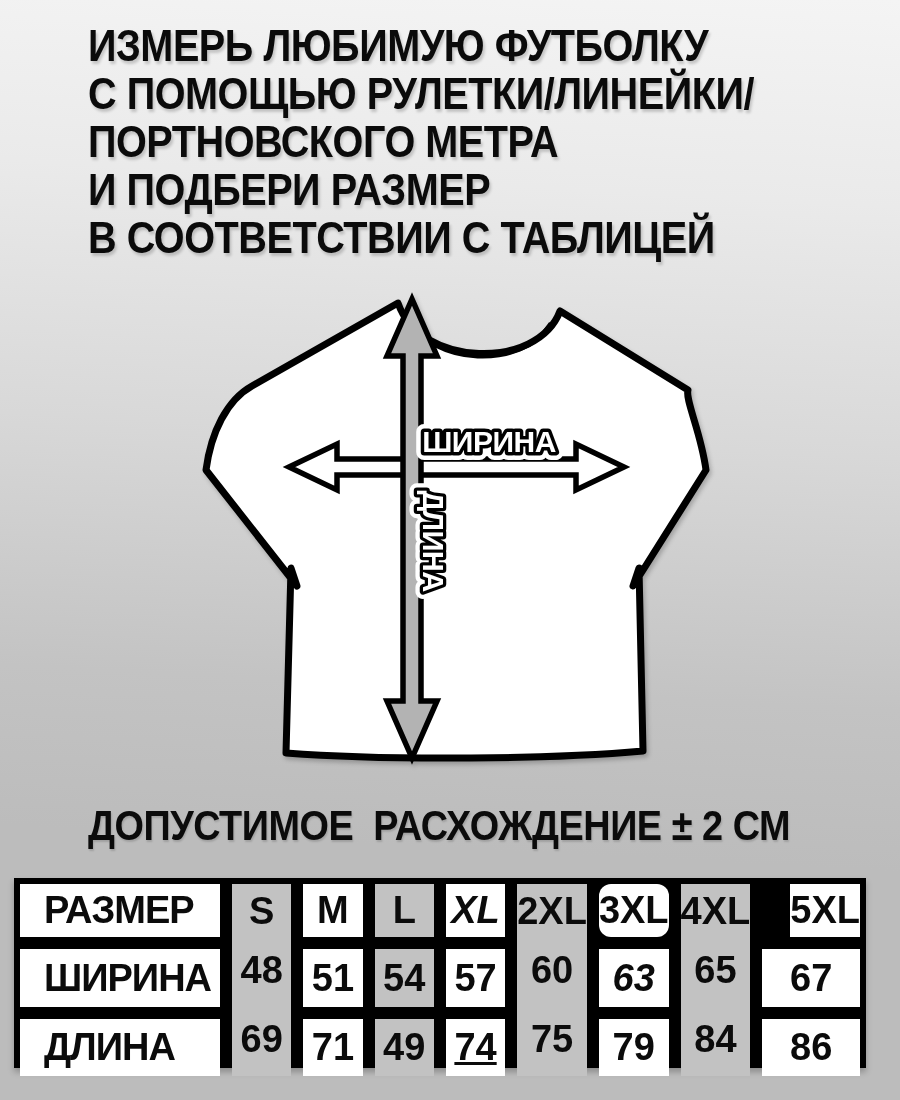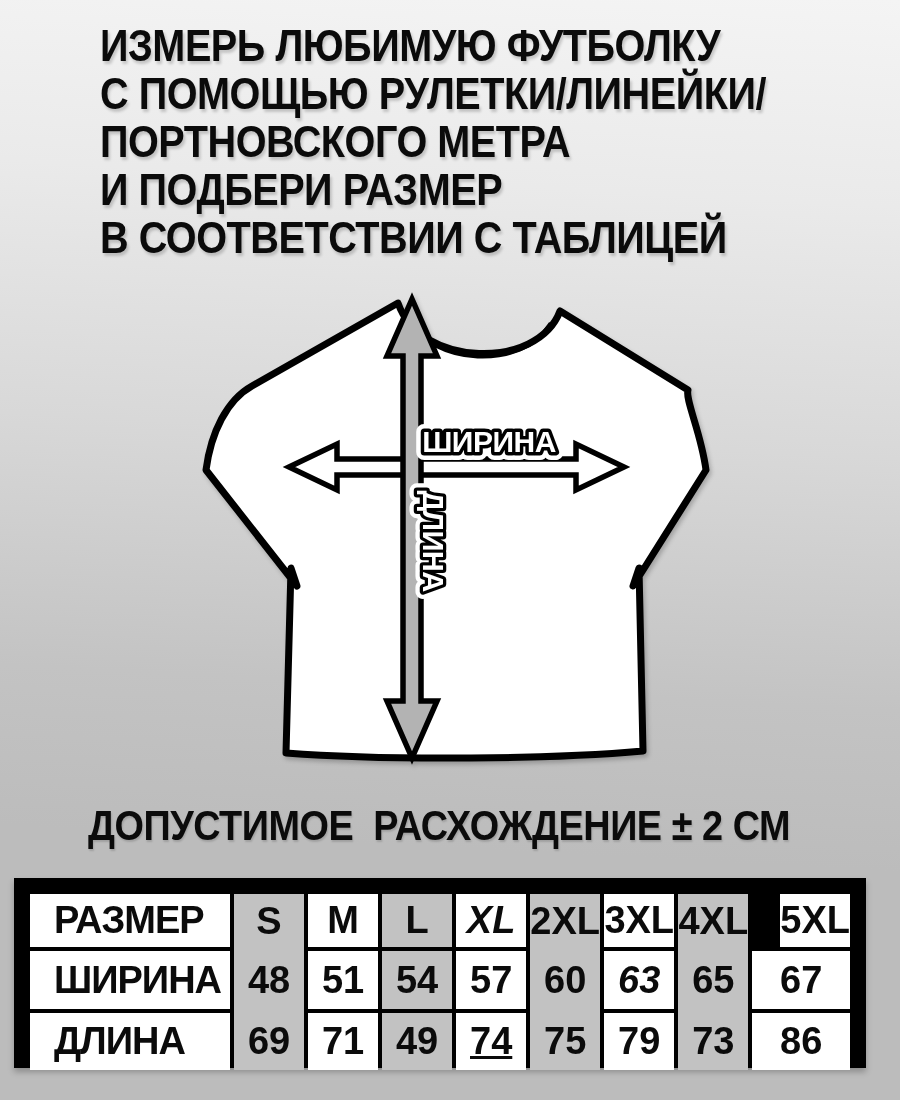--- a/index.html
+++ b/index.html
@@ -2,39 +2,39 @@
 <html><head>
 <meta charset="utf-8">
 <style>
   html,body{margin:0;padding:0;}
   body{width:900px;height:1100px;overflow:hidden;
        font-family:"Liberation Sans","DejaVu Sans",sans-serif;}
   .page{position:relative;width:900px;height:1100px;
         background:linear-gradient(183deg,#f4f4f4 0%,#eaeaea 18%,#d8d8d8 40%,#c3c3c3 62%,#bcbcbc 76%,#bcbcbc 100%);}
 
   
-  .heading{position:absolute;left:100px;top:22px;color:#0b0b0b;}
+  .heading{position:absolute;left:88px;top:22px;color:#0b0b0b;}
   .heading-line{font-weight:700;font-size:44px;line-height:48px;white-space:nowrap;
         letter-spacing:-0.5px;transform:scaleX(0.90);transform-origin:0 50%;
         text-shadow:2px 3px 3px rgba(0,0,0,0.18);}
 
   
   .tolerance{position:absolute;left:88px;top:802px;font-weight:700;font-size:42px;
         white-space:pre;letter-spacing:-0.5px;transform:scaleX(0.90);transform-origin:0 50%;
         color:#0b0b0b;text-shadow:1px 2px 2px rgba(0,0,0,0.15);}
 
   
   .diagram-svg{position:absolute;left:0;top:270px;width:900px;height:525px;}
 
   
   .size-table{position:absolute;left:14px;top:878px;width:852px;height:190px;
         box-sizing:border-box;display:grid;
         grid-template-columns:200px repeat(8,1fr);
         grid-template-rows:53px 58px 57px;
-        gap:4px;padding:16px;background:#000;
+        gap:12px;padding:6px;background:#000;
         box-shadow:0 4px 6px rgba(0,0,0,0.25);}
   .cell{background:#fff;display:flex;align-items:center;justify-content:center;
         font-weight:700;font-size:38px;color:#0b0b0b;}
   .cell.shaded{background:#c2c2c2;}
   .cell.rowlabel{justify-content:flex-start;padding-left:24px;letter-spacing:-1px;}
   .merged-col{grid-row:1/4;background:#c2c2c2;display:flex;flex-direction:column;}
   .merged-col .mcell{display:flex;align-items:center;justify-content:center;
         font-weight:700;font-size:38px;color:#0b0b0b;}
   .merged-col .m1{height:55px;}
   .merged-col .m2{height:63px;}
@@ -103,26 +103,26 @@
       <div class="cell shaded" style="grid-area: 2 / 4;">54</div>
       <div class="cell shaded" style="grid-area: 3 / 4;">49</div>
       <div class="cell" style="grid-area: 1 / 5; font-style: italic;">XL</div>
       <div class="cell" style="grid-area: 2 / 5;">57</div>
       <div class="cell" style="grid-area: 3 / 5; text-decoration: underline;">74</div>
       <div class="merged-col" style="grid-column: 6;">
         <div class="mcell m1">2XL</div>
         <div class="mcell m2">60</div>
         <div class="mcell m3">75</div>
       </div>
-      <div class="cell" style="grid-area: 1 / 7;">3XL</div>
+      <div class="cell" style="grid-area: 1 / 7; border-radius: 12px;">3XL</div>
       <div class="cell" style="grid-area: 2 / 7; font-style: italic;">63</div>
       <div class="cell" style="grid-area: 3 / 7;">79</div>
       <div class="merged-col" style="grid-column: 8;">
         <div class="mcell m1">4XL</div>
         <div class="mcell m2">65</div>
-        <div class="mcell m3">73</div>
+        <div class="mcell m3">84</div>
       </div>
       <div class="cell" style="grid-area: 1 / 9; margin-left: 28px;">5XL</div>
       <div class="cell" style="grid-area: 2 / 9;">67</div>
       <div class="cell" style="grid-area: 3 / 9;">86</div>
     </div>
 
 </div>
 
 </body></html>

